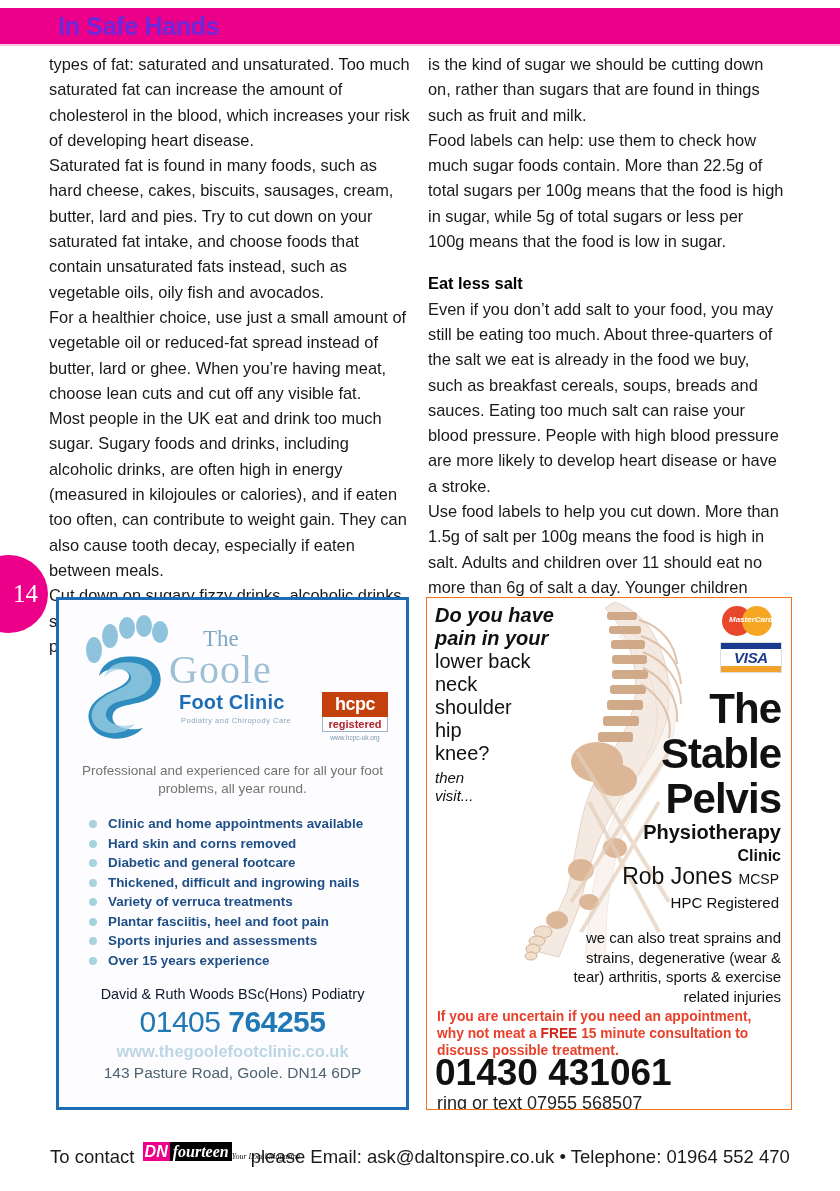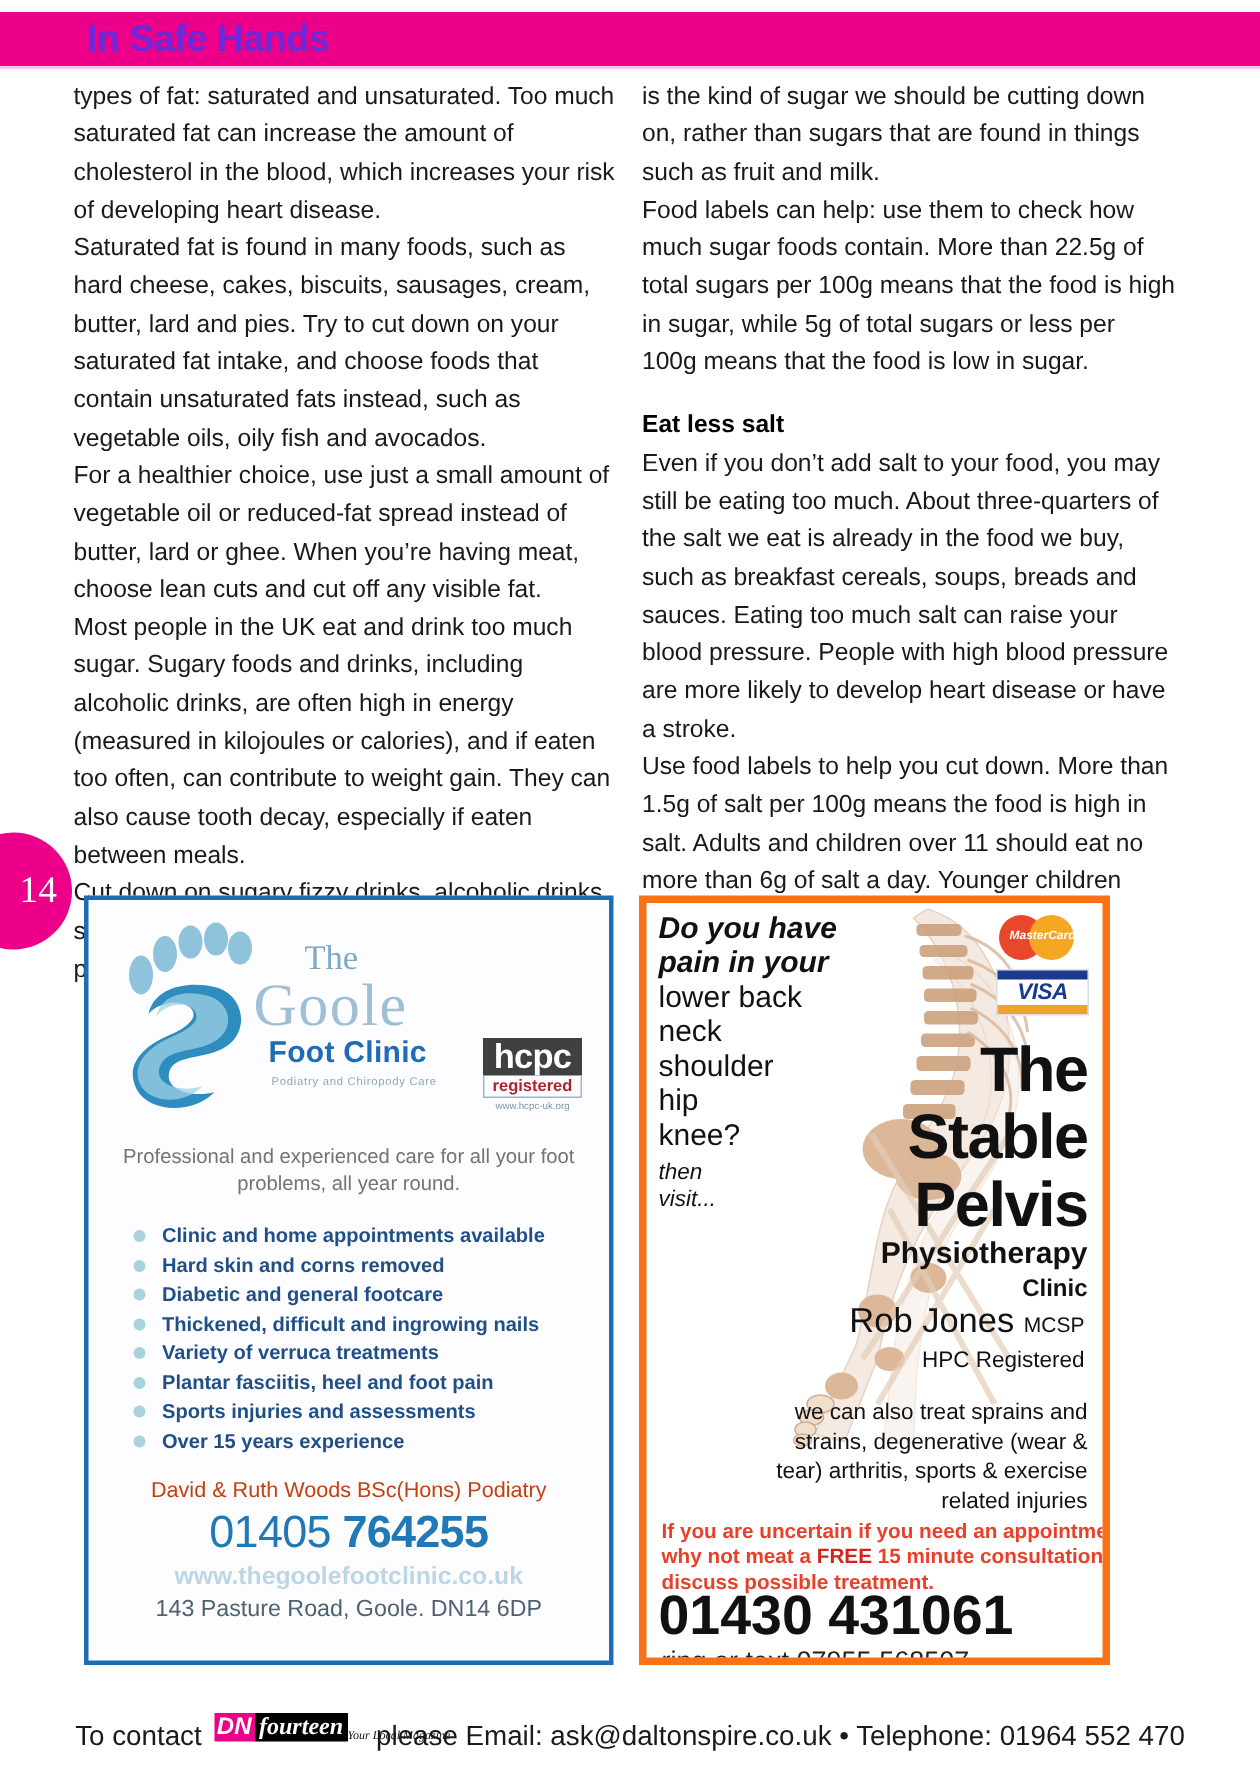--- a/index.html
+++ b/index.html
@@ -55,22 +55,22 @@
   
   .ad-left {
     position: absolute; left: 56px; top: 597px;
     width: 353px; height: 513px;
     border: 3px solid #1d6cb5;
     background: #fdfdff;
     overflow: hidden;
   }
   .ad-right {
     position: absolute; left: 426px; top: 597px;
-    width: 314px; height: 513px;
-    border: 5px solid #f97316;
+    width: 366px; height: 513px;
+    border: 1px solid #f97316;
     background: #ffffff;
     overflow: hidden;
   }
 
   
   .goole-top { position: relative; height: 160px; }
   .foot-logo {
     position: absolute; left: 18px; top: 10px; width: 105px; height: 140px;
   }
   .goole-words { position: absolute; left: 110px; top: 28px; width: 160px; }
@@ -88,21 +88,21 @@
     line-height: 24px; padding-left: 10px; letter-spacing: 0.2px;
   }
   .gw-sub {
     font-size: 7.5px; color: #8aa7bb; padding-left: 12px; letter-spacing: .5px;
     margin-top: 2px;
   }
   .hcpc {
     position: absolute; right: 18px; top: 92px; width: 66px; text-align: center;
   }
   .hcpc-box {
-    background:#404040; color:#fff; font-size: 23px; font-weight: bold;
+    background:#c2410c; color:#fff; font-size: 18px; font-weight: bold;
     padding: 1px 0 2px; letter-spacing: -0.5px; line-height: 22px;
   }
   .hcpc-reg {
     border: 1px solid #9fb4c9; border-top: none;
     color:#b0232a; font-size: 11px; font-weight: bold; line-height: 14px;
   }
   .hcpc-url { font-size: 6.5px; color:#7d96ab; margin-top: 2px; }
 
   .goole-tagline {
     text-align: center; color: #737373; font-size: 13.5px;
@@ -111,21 +111,21 @@
   .goole-list { margin: 16px 0 0 30px; list-style: none; }
   .goole-list li {
     position: relative; color: #1f4f86; font-weight: bold;
     font-size: 13.4px; line-height: 19.5px; padding-left: 19px;
   }
   .goole-list li::before {
     content: ""; position: absolute; left: 0; top: 6px;
     width: 8px; height: 8px; border-radius: 50%; background: #a8d3dd;
   }
   .goole-foot { text-align: center; margin-top: 14px; }
-  .gf-names { color:#c2410c; font-size: 14.4px; line-height: 20px; }
+  .gf-names { color:#0f172a; font-size: 14.4px; line-height: 20px; }
   .gf-phone {
     color:#2079b4; font-size: 30px; line-height: 36px; letter-spacing: -0.5px;
   }
   .gf-phone b { font-weight: bold; }
   .gf-phone .light { font-weight: normal; }
   .gf-web { color:#bcd6e6; font-size: 16.5px; font-weight: bold; line-height: 22px; }
   .gf-addr { color:#4f6270; font-size: 15.5px; line-height: 21px; }
 
   
   .sp-wrap { position: relative; width: 100%; height: 100%; }

